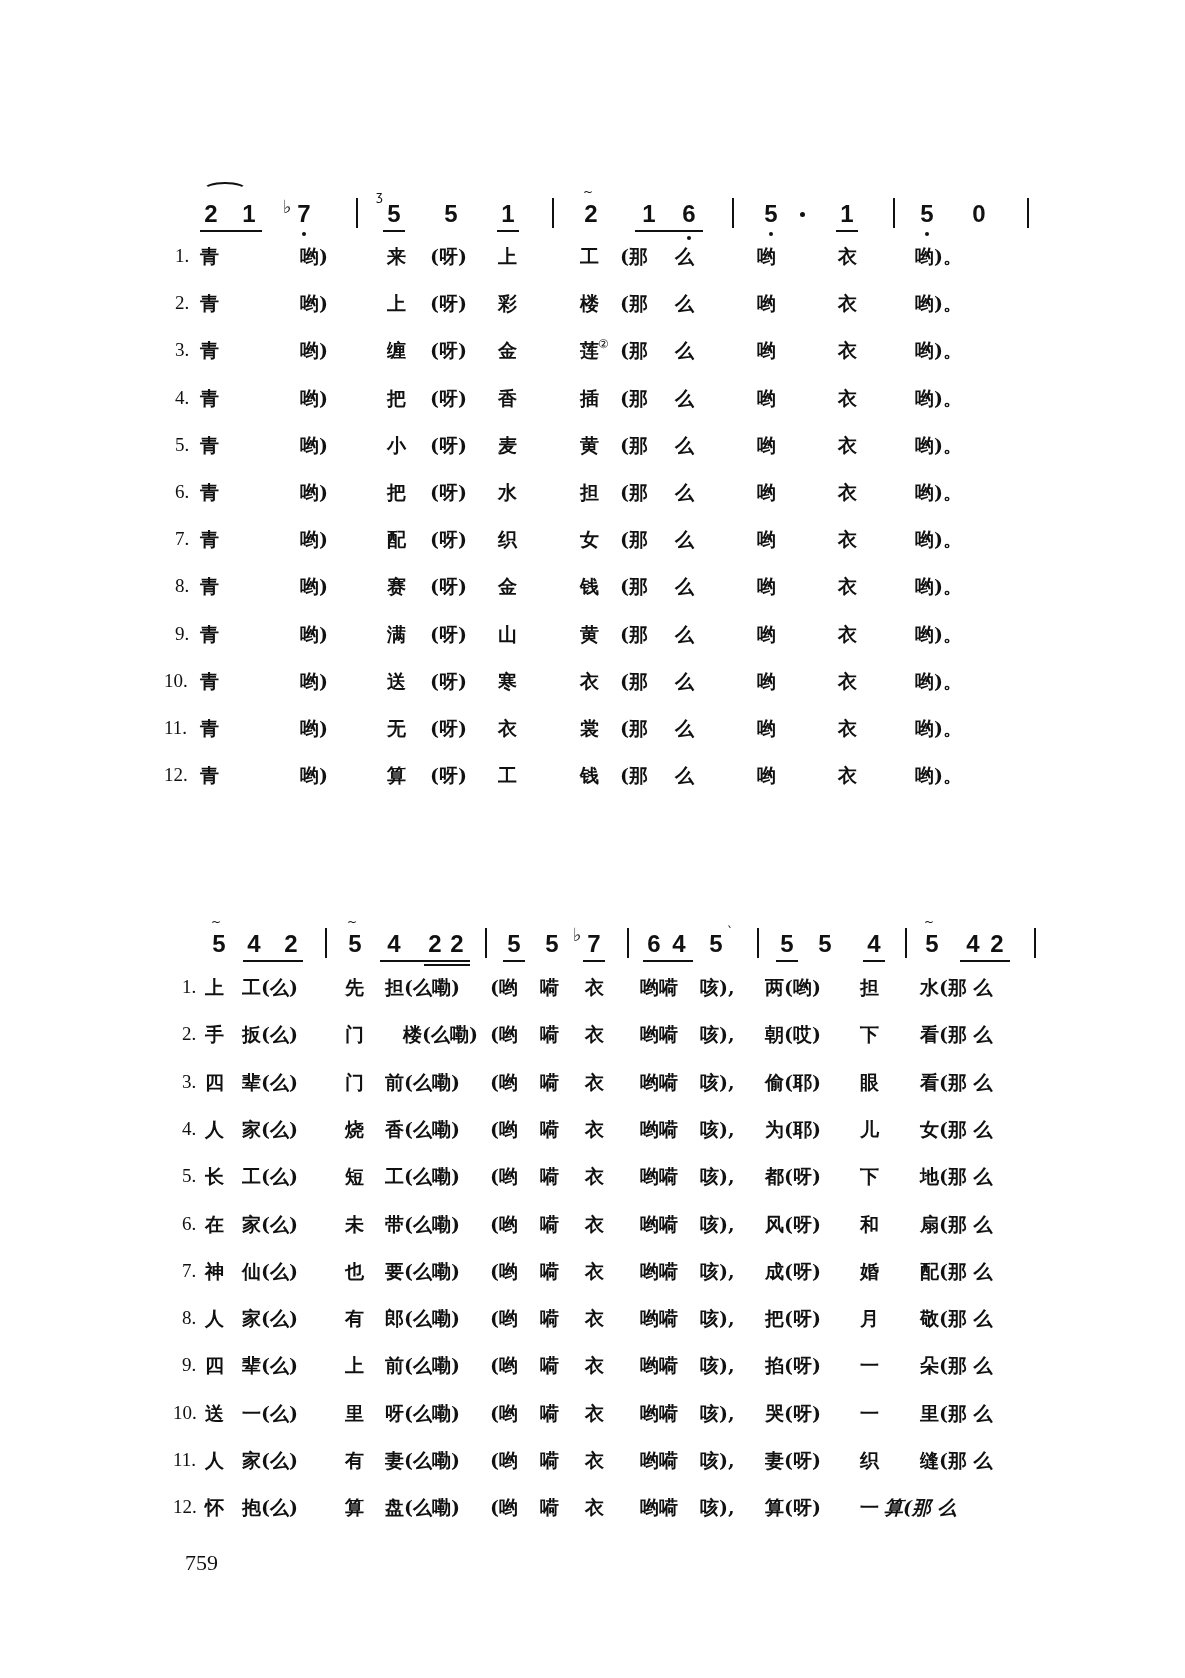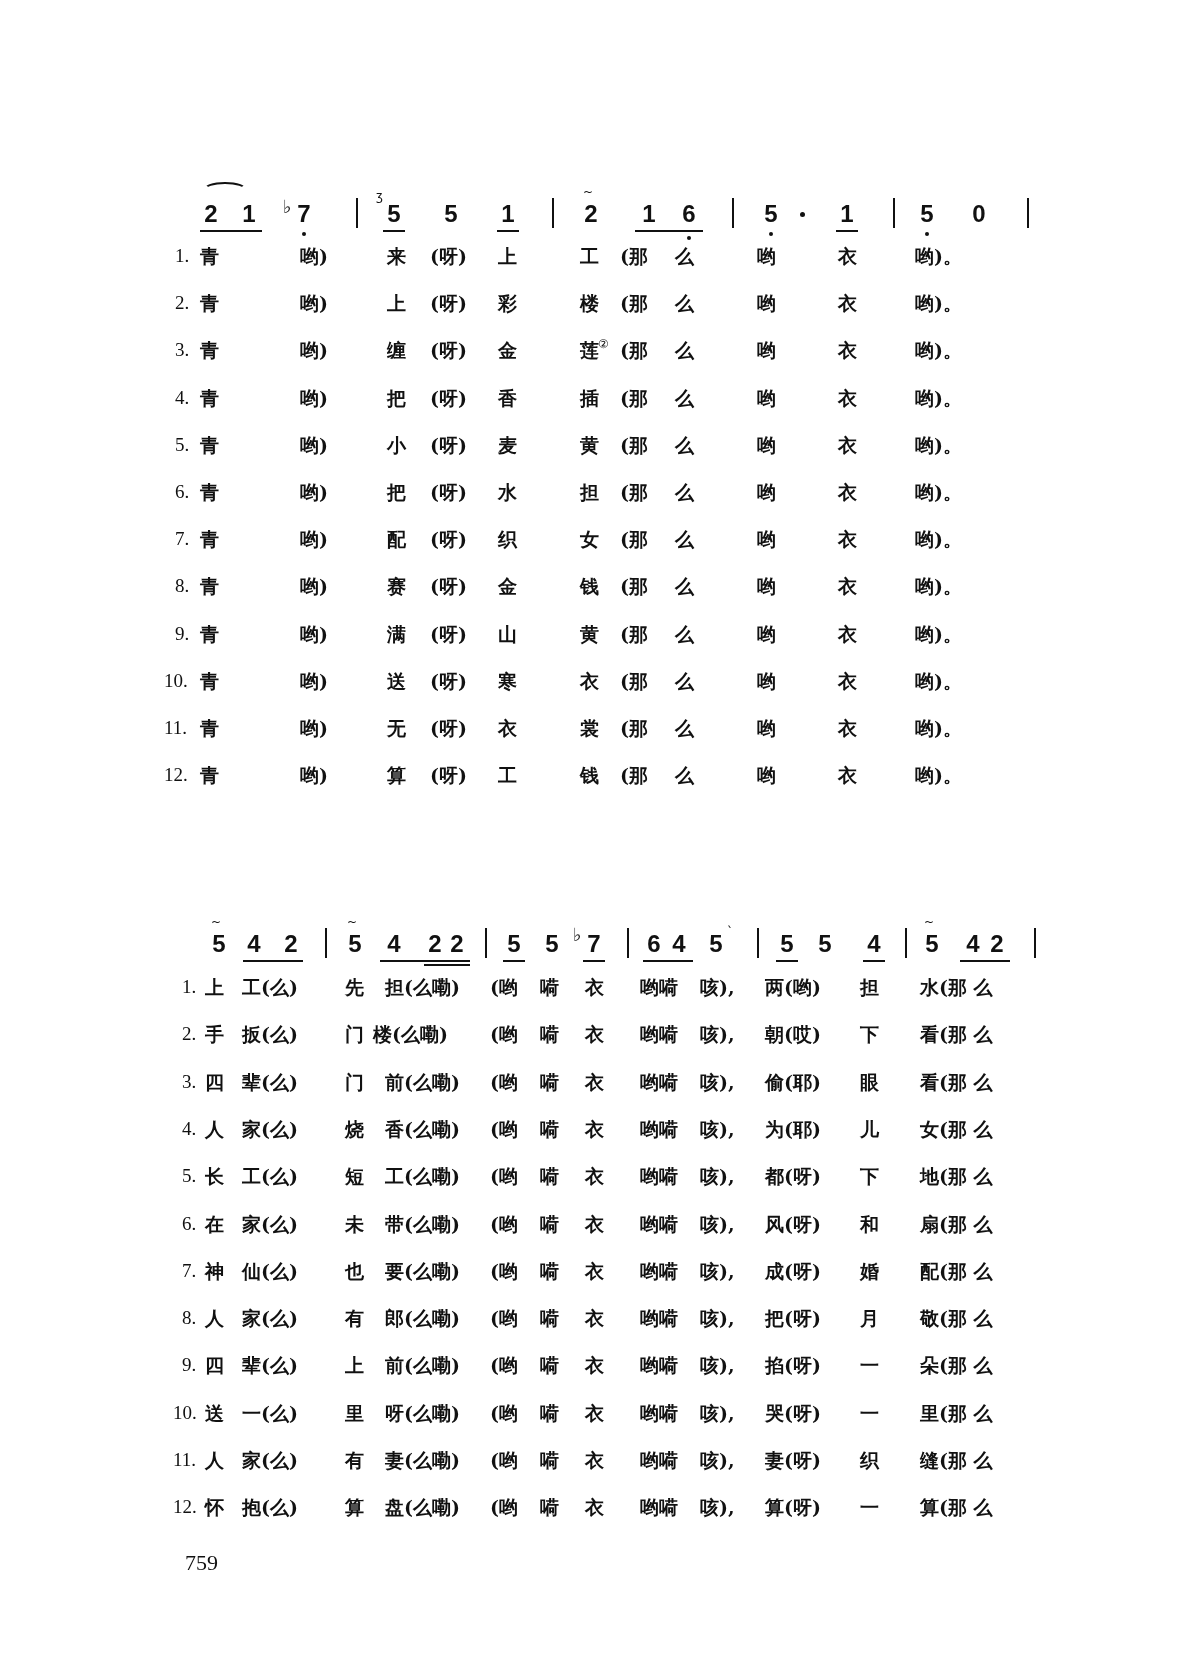--- a/index.html
+++ b/index.html
@@ -300,21 +300,21 @@
       <span class="cell" style="left: 700px;">咳),</span>
       <span class="cell" style="left: 765px;">两(哟)</span>
       <span class="cell" style="left: 860px;">担</span>
       <span class="cell" style="left: 920px;">水(那 么</span>
     </div>
     <div class="lyric-row" style="top: 1019.3px;">
       <span class="cell num" style="left: 182px;">2.</span>
       <span class="cell" style="left: 205px;">手</span>
       <span class="cell" style="left: 242px;">扳(么)</span>
       <span class="cell" style="left: 345px;">门</span>
-      <span class="cell" style="left: 373px;">楼(么嘞)</span>
+      <span class="cell" style="left: 403px;">楼(么嘞)</span>
       <span class="cell" style="left: 490px;">(哟</span>
       <span class="cell" style="left: 540px;">嗬</span>
       <span class="cell" style="left: 585px;">衣</span>
       <span class="cell" style="left: 640px;">哟嗬</span>
       <span class="cell" style="left: 700px;">咳),</span>
       <span class="cell" style="left: 765px;">朝(哎)</span>
       <span class="cell" style="left: 860px;">下</span>
       <span class="cell" style="left: 920px;">看(那 么</span>
     </div>
     <div class="lyric-row" style="top: 1066.6px;">
@@ -458,17 +458,17 @@
       <span class="cell" style="left: 242px;">抱(么)</span>
       <span class="cell" style="left: 345px;">算</span>
       <span class="cell" style="left: 385px;">盘(么嘞)</span>
       <span class="cell" style="left: 490px;">(哟</span>
       <span class="cell" style="left: 540px;">嗬</span>
       <span class="cell" style="left: 585px;">衣</span>
       <span class="cell" style="left: 640px;">哟嗬</span>
       <span class="cell" style="left: 700px;">咳),</span>
       <span class="cell" style="left: 765px;">算(呀)</span>
       <span class="cell" style="left: 860px;">一</span>
-      <span class="cell" style="left: 920px;">算(那 么</span>
+      <span class="cell" style="left: 884px; font-style: italic;">算(那 么</span>
     </div>
   </div>
 
 <div class="page-number">759</div>
 
 </body></html>

